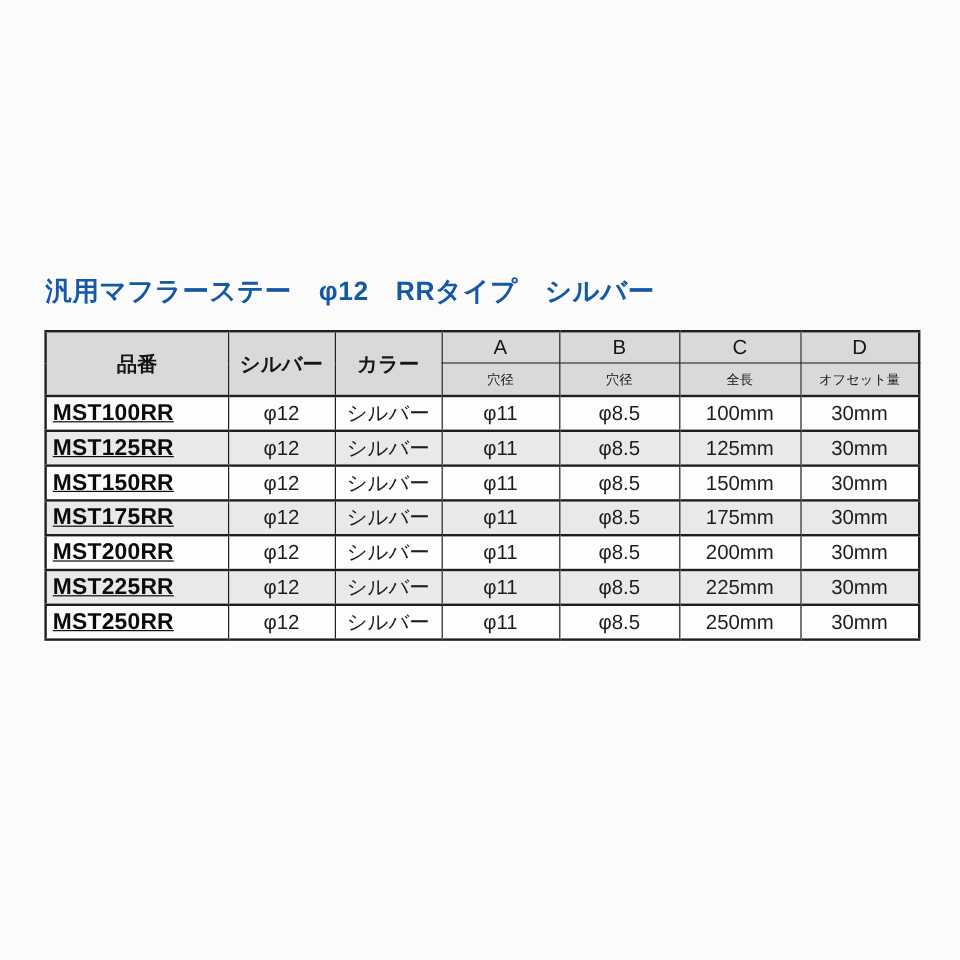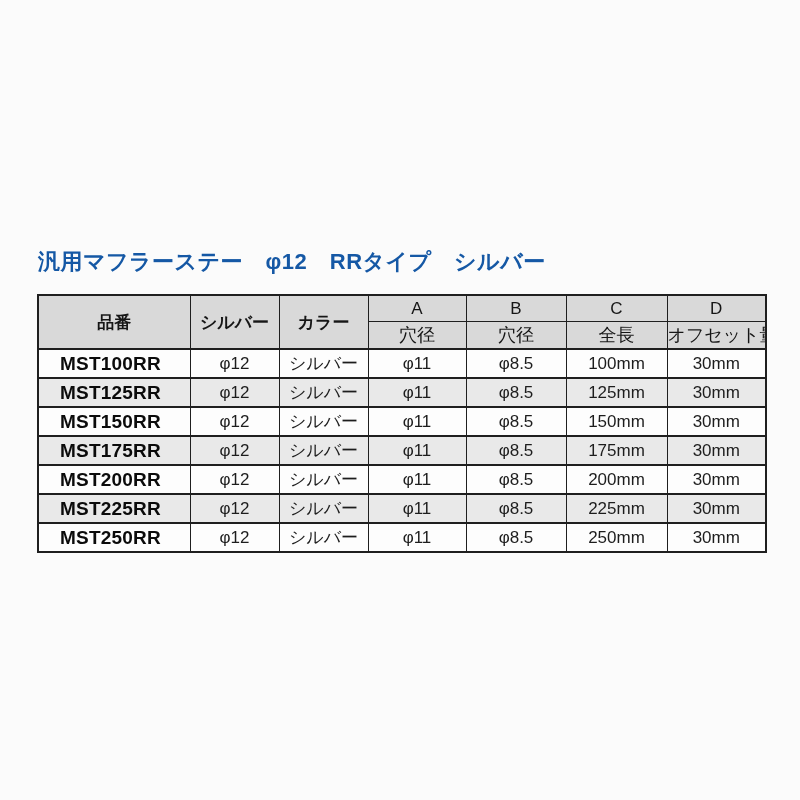--- a/index.html
+++ b/index.html
@@ -7,21 +7,21 @@
     padding: 0;
     width: 800px;
     height: 800px;
     background: var(--page-bg, #fbfbfb);
     font-family: "Liberation Sans", "DejaVu Sans", sans-serif;
     overflow: hidden;
   }
   .content {
     position: absolute;
     left: 37px;
-    top: 247px;
+    top: 228px;
     width: 728px;
   }
   .page-title {
     font-size: 22px;
     font-weight: bold;
     color: var(--title-blue, #1558a5);
     letter-spacing: 0.5px;
     margin: 0 0 17px 1px;
     white-space: pre;
   }
@@ -37,38 +37,39 @@
     border-bottom-width: 2px;
     padding: 0;
     text-align: center;
     overflow: hidden;
     white-space: nowrap;
   }
   .spec thead th {
     background: var(--header-bg, #d9d9d9);
     font-weight: normal;
     color: #161616;
-    font-size: 18px;
+    font-size: 11px;
   }
   .spec thead tr.dim-letters th { height: 25px; font-size: 17px; border-bottom-width: 1px; }
   .spec thead tr.dim-labels  th { height: 26px; border-top-width: 1px; }
   .spec thead th.span-col { height: 53px; font-weight: bold; }
   .spec tbody tr { height: 29px; background: var(--row-bg, #fdfdfd); }
   .spec tbody tr:nth-child(even) { background: var(--row-alt-bg, #e9e9e9); }
   .spec tbody td {
     font-size: 17px;
     color: #1d1d1d;
   }
   .spec tbody td.part {
     text-align: left;
-    padding-left: 21px;
+    padding-left: 5px;
     font-weight: 800;
     font-size: 19px;
     color: #0b0b0b;
     letter-spacing: 0.2px;
+    text-decoration: underline;
   }
 </style>
 </head>
 <body>
 
 <div class="content">
   <h1 class="page-title">汎用マフラーステー　φ12　RRタイプ　シルバー</h1>
 
   <table class="spec">
     <colgroup>

